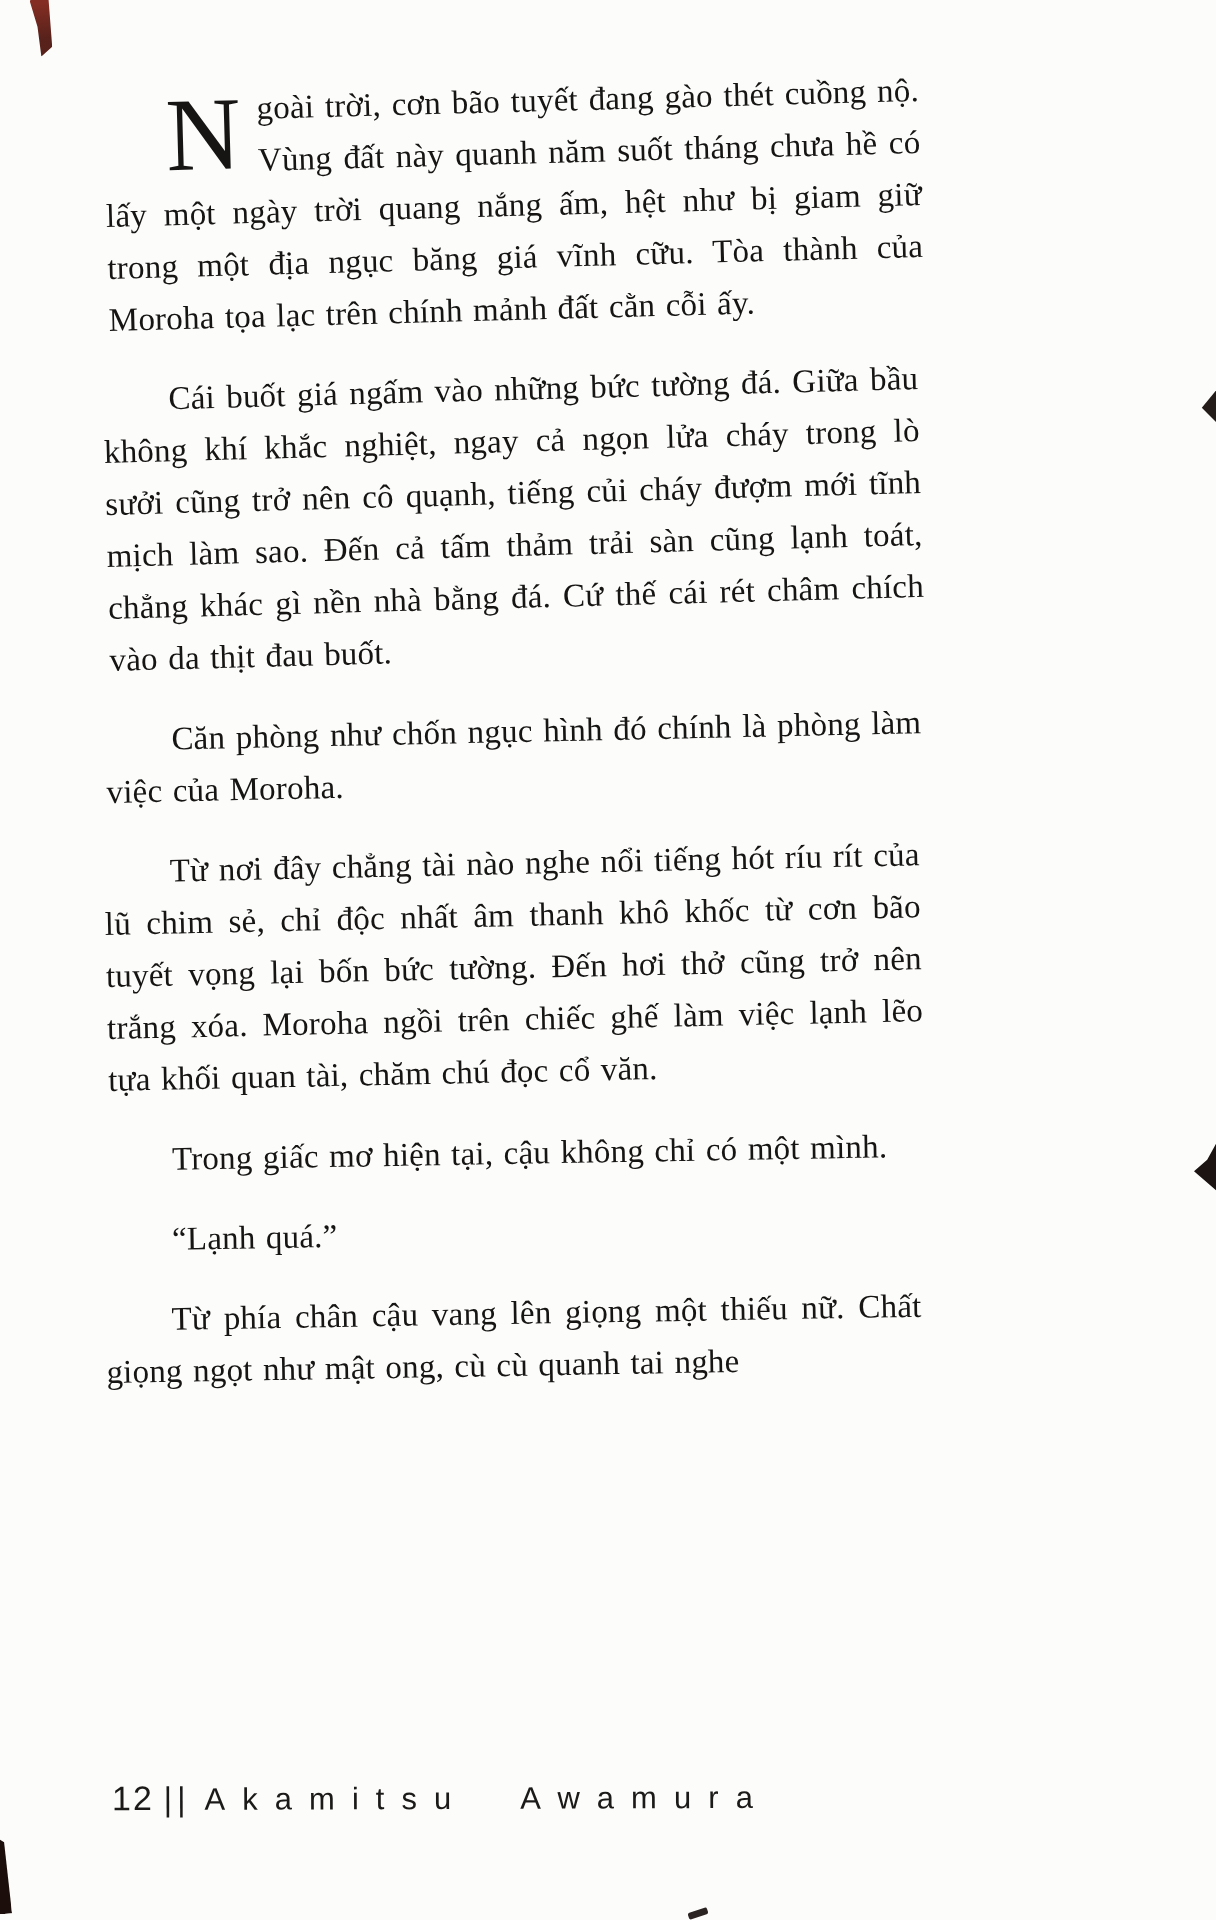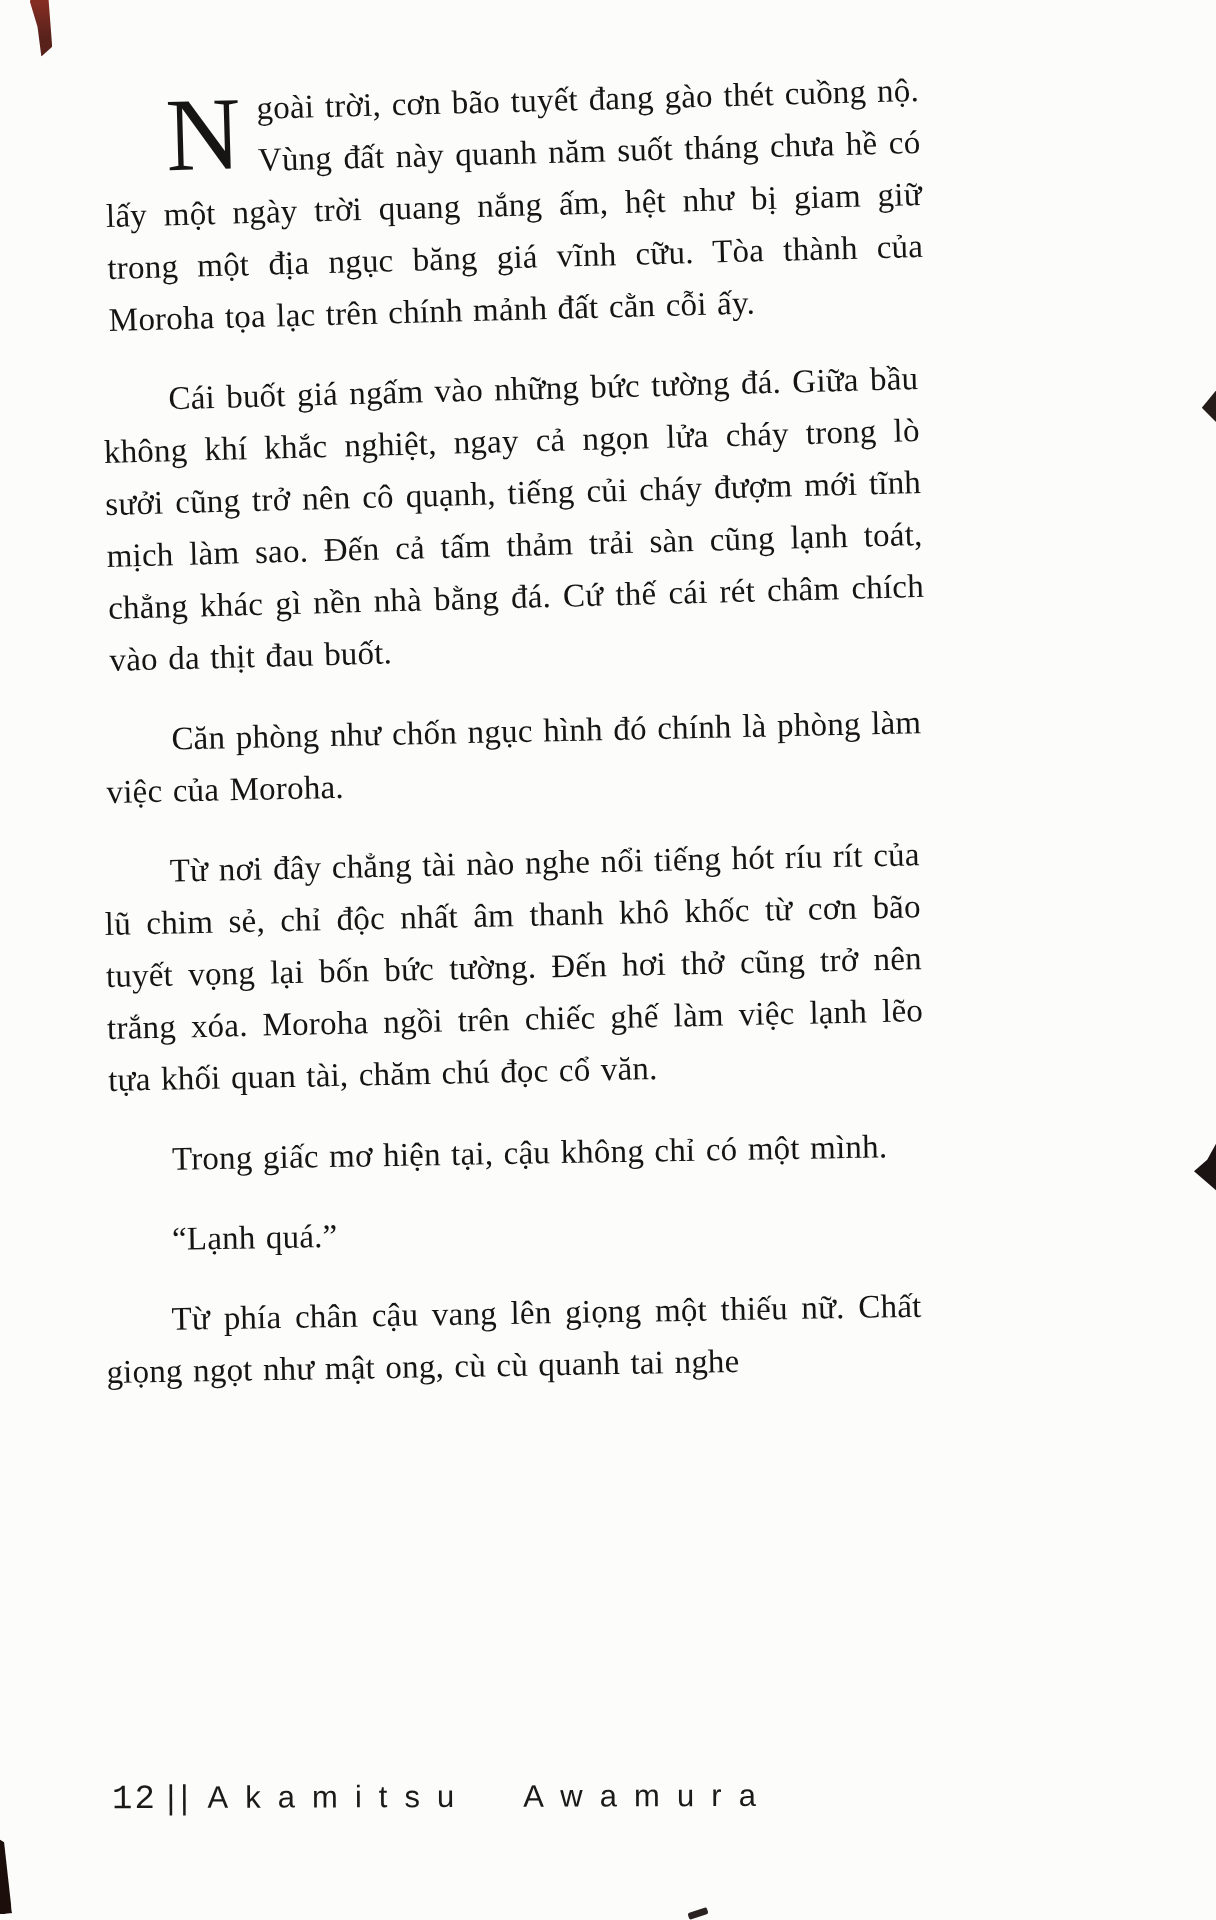--- a/index.html
+++ b/index.html
@@ -45,21 +45,20 @@
     display:flex;
     align-items:baseline;
     font-family:"Liberation Sans","DejaVu Sans",sans-serif;
     color:#1b1a19;
     transform:rotate(-0.2deg);
   }
   .footer .page-number{
     font-size:34px;
     letter-spacing:2px;
     font-weight:500;
-    font-family:Liberation Mono, monospace;
   }
   .footer .separator{
     font-size:32px;
     font-weight:300;
     margin:0 14px 0 10px;
     letter-spacing:5px;
     transform:scaleY(1.05);
   }
   .footer .author{
     font-size:31px;

